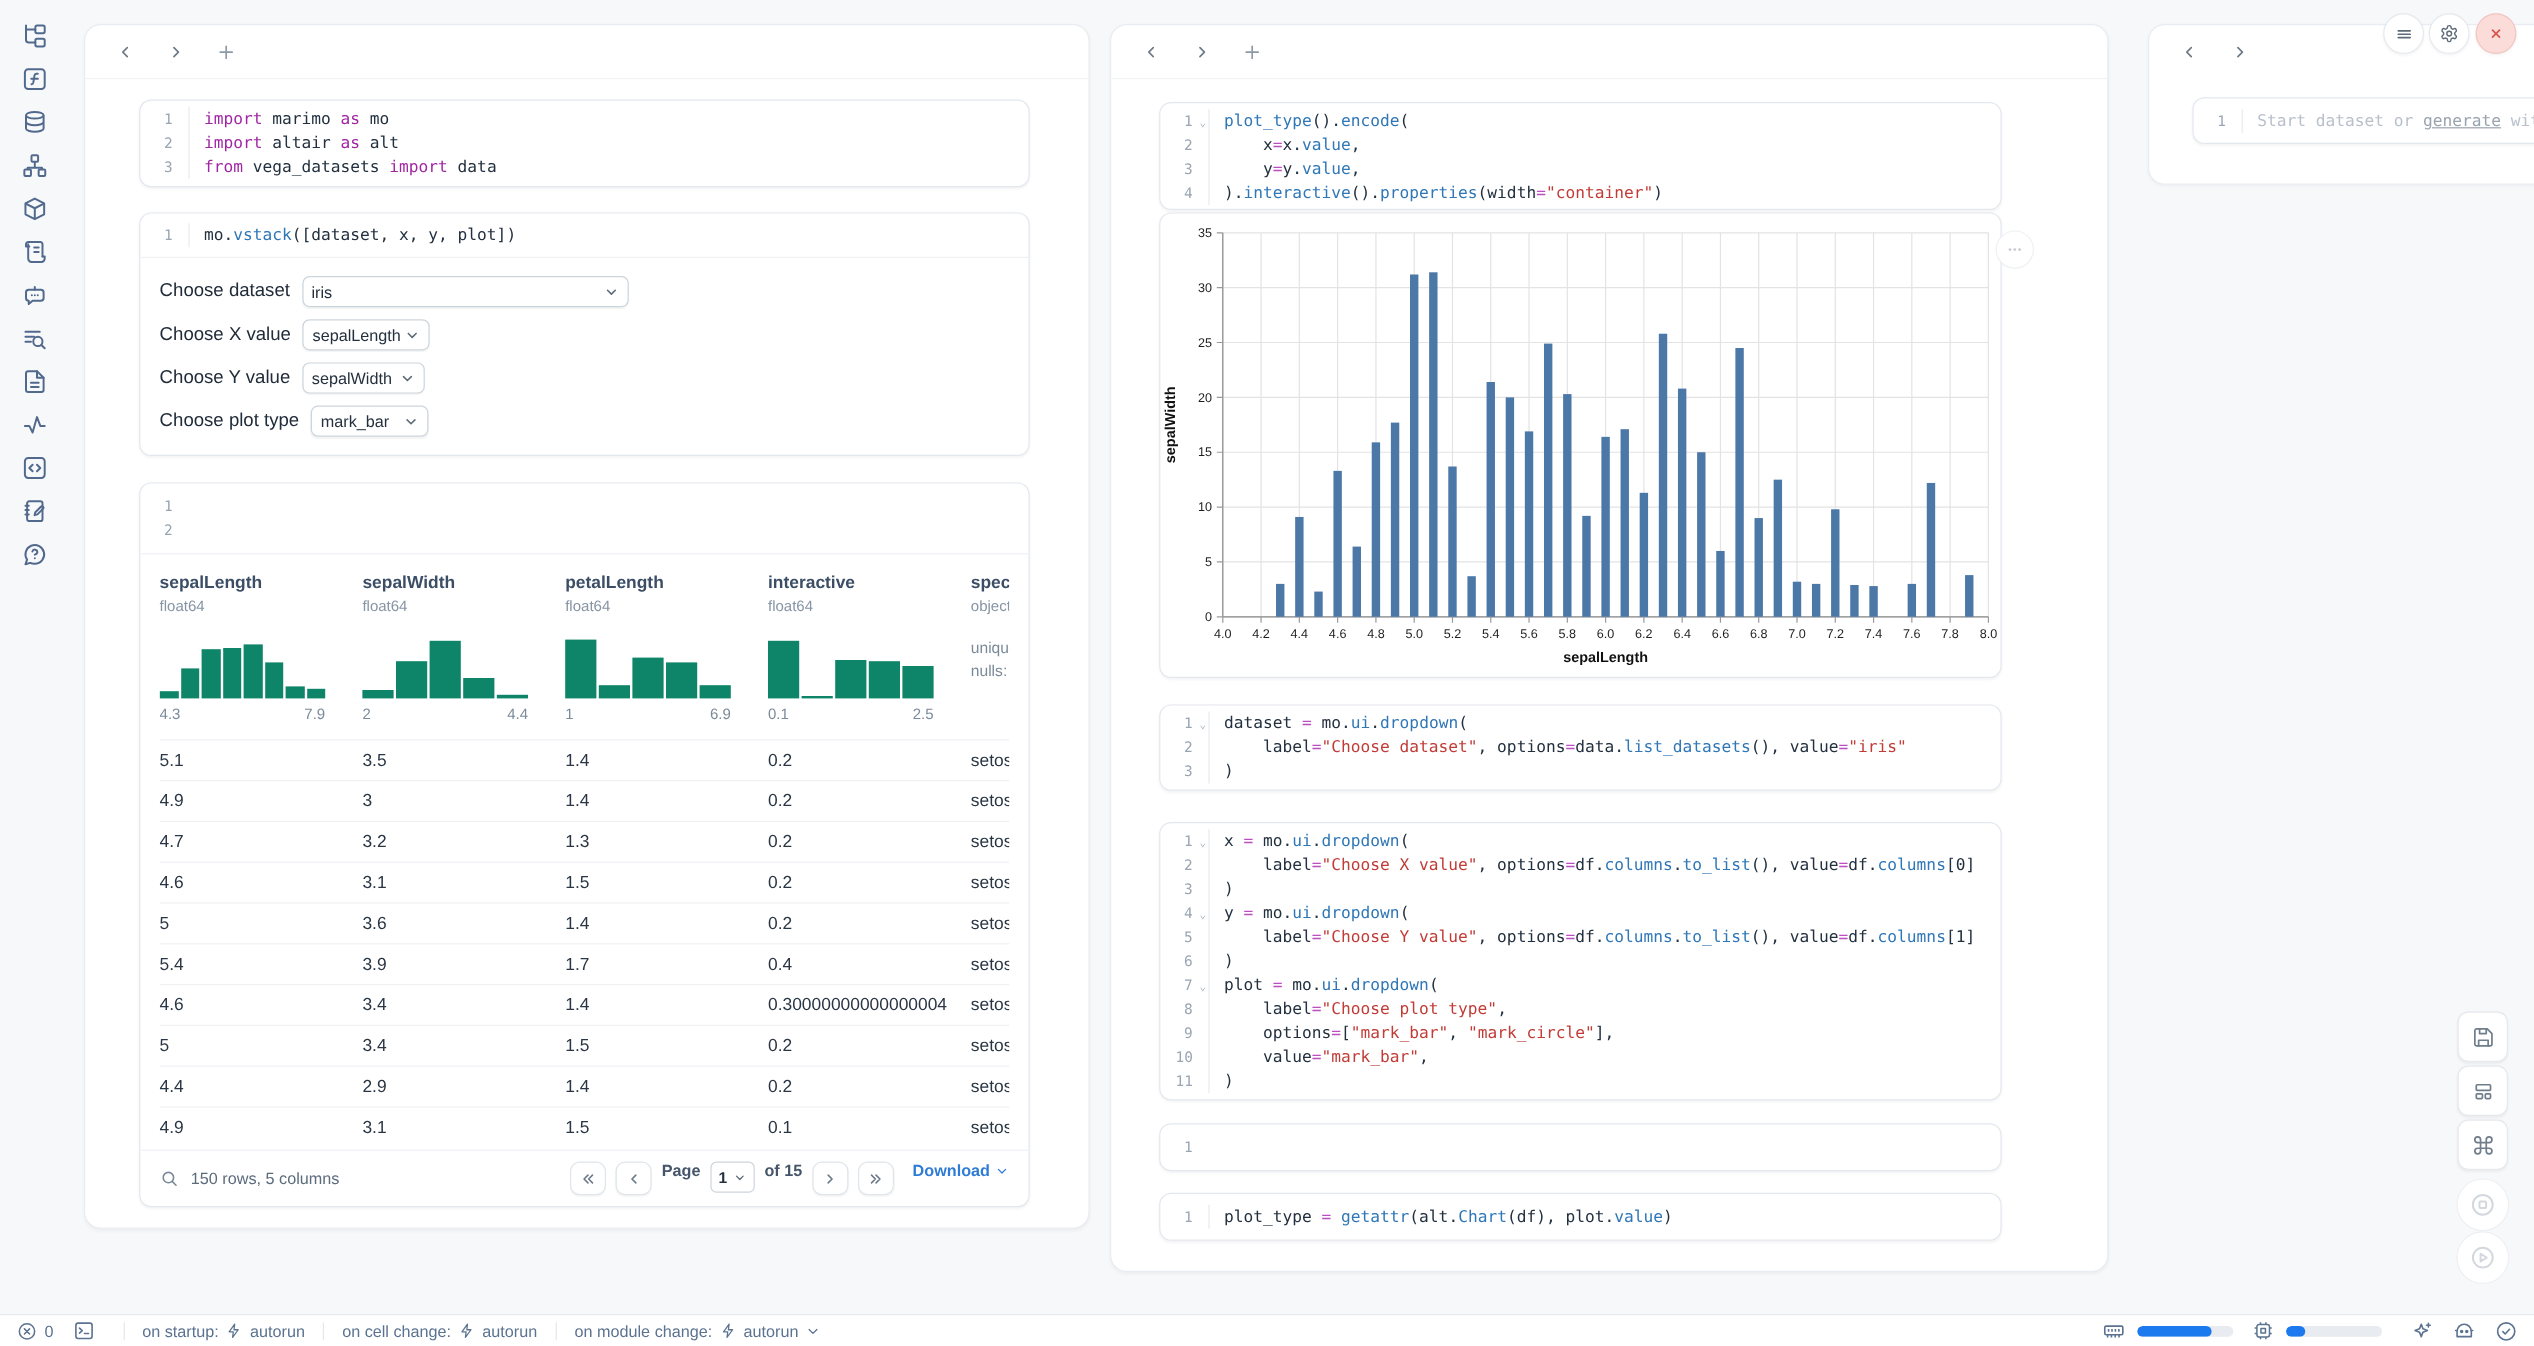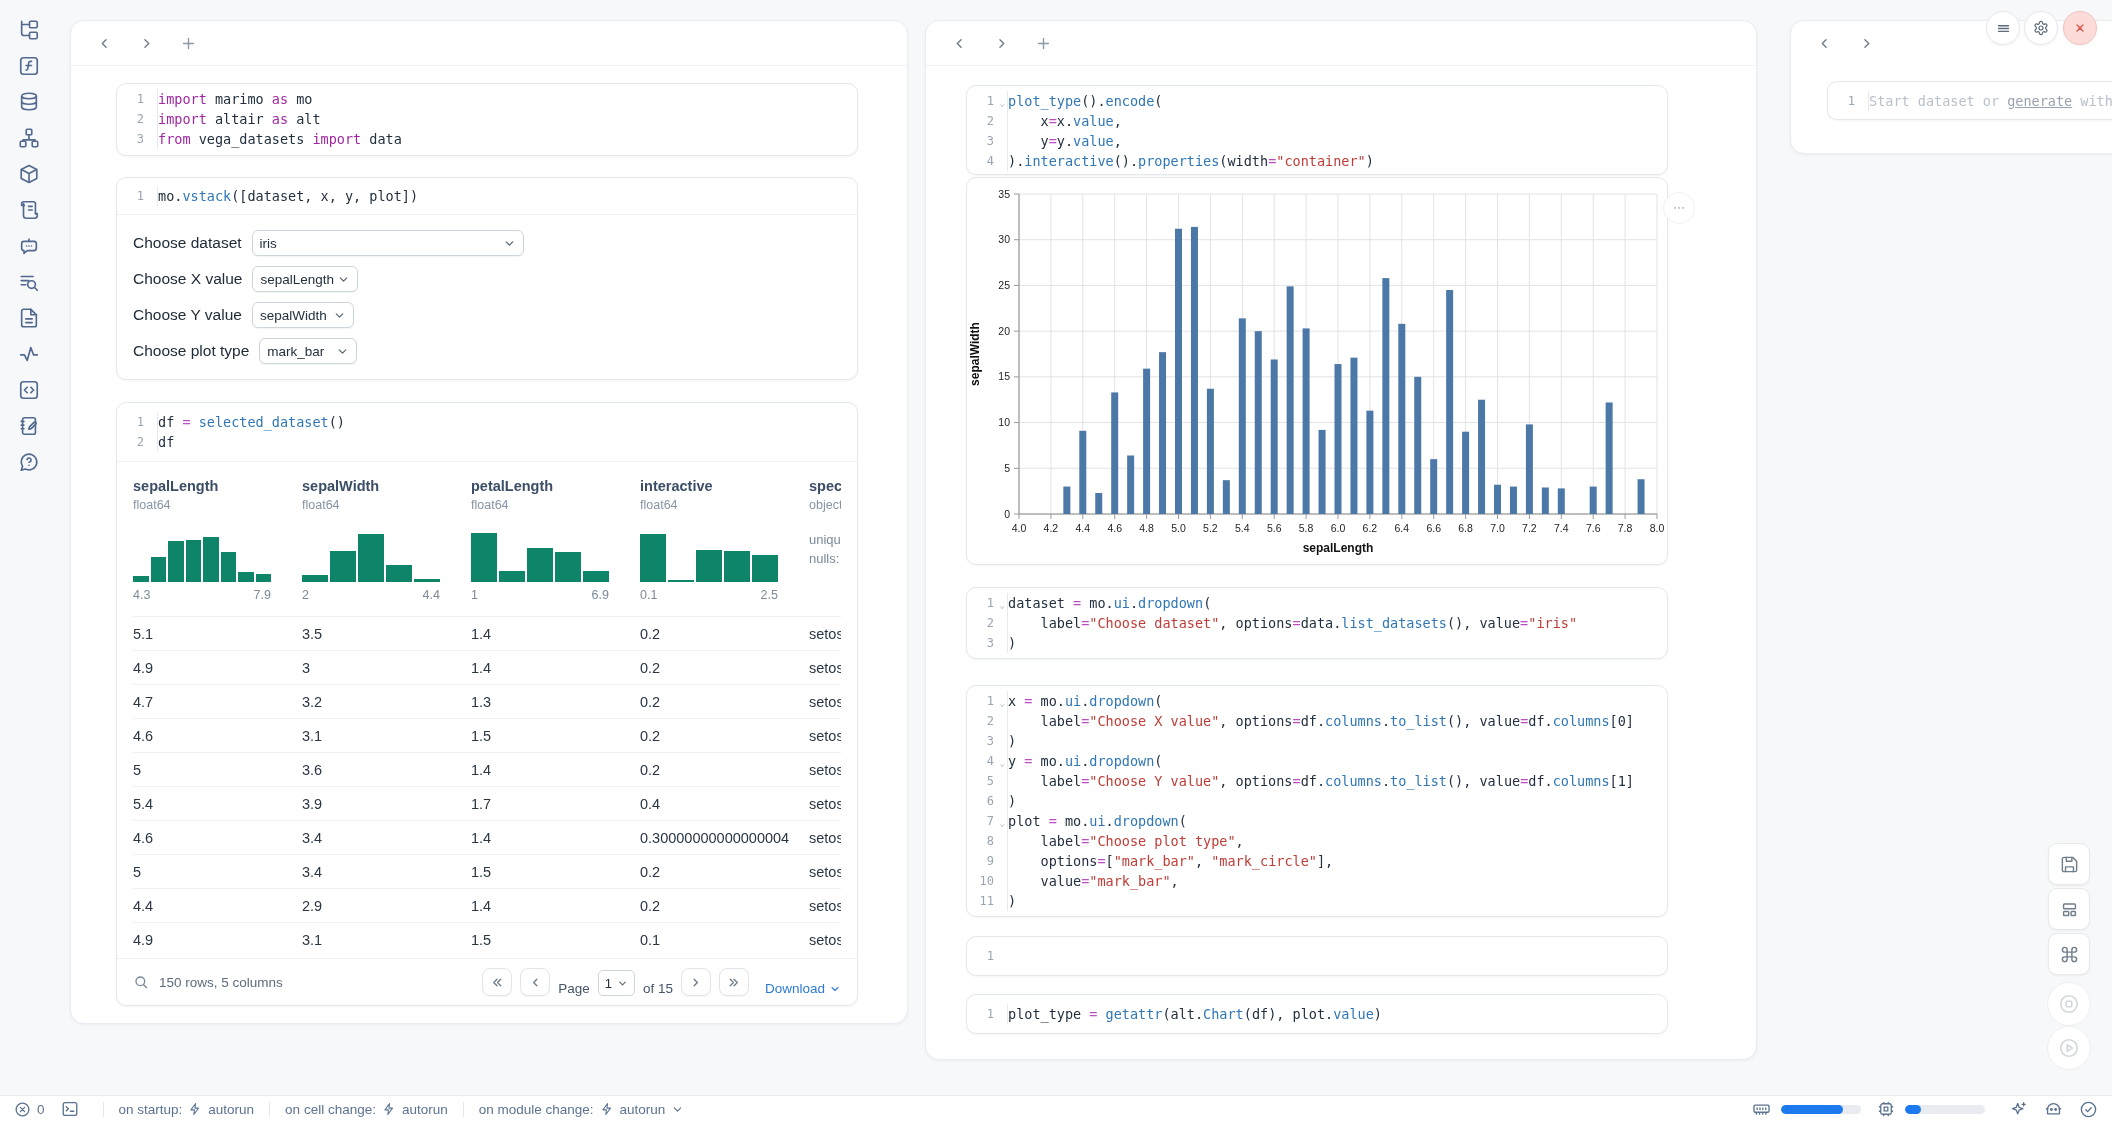--- a/index.html
+++ b/index.html
@@ -22,21 +22,21 @@
   .phbtn+.phbtn{margin-left:24px;}
   .ph-plus{margin-left:auto;color:#8e99a6;}
   
   .cell{position:absolute;background:#fff;border:1px solid #e3e8ee;border-radius:10px;
         box-shadow:0 1px 2px rgba(30,40,60,.05);overflow:hidden;}
   .code{display:flex;font-family:"DejaVu Sans Mono","Liberation Mono",monospace;font-size:13.5px;line-height:20px;}
   .pad5{padding:5px 0;} .pad8{padding:8px 0;} .pad9{padding:9px 0;}
   .gut{width:40px;flex:none;}
   .gl{height:20px;text-align:right;padding-right:13px;color:#9aa5b3;font-size:12px;position:relative;}
   .fold{position:absolute;right:2px;top:2px;font-size:9px;color:#aab3bf;}
-  .codecol{border-left:1px solid #e6eaef;padding-left:0;flex:1;white-space:pre;}
+  .codecol{border-left:1px solid #e6eaef;padding-left:12px;flex:1;white-space:pre;}
   .cl{height:20px;color:#22303f;}
   .tk-p{color:#22303f}.tk-k{color:#a126a3}.tk-f{color:#2f77b6}.tk-s{color:#c13c37}.tk-o{color:#bb4fc2}
   .divline{border-top:1px solid #eef1f4;}
   
   #vstack-out{padding:15px 16px 0 16px;}
   .ctl-row{display:flex;align-items:center;height:26px;margin-bottom:10px;text-align:right;}
   .ctl-label{font-size:15.5px;color:#212c3a;margin-right:10px;}
   .sel{height:26px;border:1px solid #cdd5dc;border-radius:6px;background:#fff;display:flex;align-items:center;
        padding:0 7px;font-size:13.5px;color:#24303e;box-shadow:0 1px 1px rgba(20,30,40,.05);box-sizing:border-box;}
   .sel .caret{margin-left:auto;color:#5c6a79;}
@@ -50,21 +50,21 @@
   .hbar{flex:1;background:#0e8468;}
   .hrange{margin-top:6px;height:18px;width:138px;display:flex;justify-content:space-between;
           font-size:12.5px;color:#7b8a99;}
   .colstats{margin-top:14px;font-size:13px;color:#7b8a99;line-height:19px;}
   #df-body{margin-top:10px;}
   .tr{display:flex;height:33px;align-items:center;border-top:1px solid #eef1f4;}
   .td{width:169px;flex:none;font-size:14.5px;color:#2a3644;white-space:nowrap;}
   .tfoot{position:absolute;left:0;right:0;bottom:0;height:46px;border-top:1px solid #eef1f4;
          display:flex;align-items:center;padding:0 16px;}
   .tf-summary{font-size:13.5px;color:#5c6c7d;margin-left:10px;}
-  .tf-right{margin-left:auto;display:flex;align-items:flex-end;gap:8px;}
+  .tf-right{margin-left:auto;display:flex;align-items:flex-start;gap:8px;font-weight:bold;}
   .pgbtn{width:28px;height:26px;border:1px solid #dfe5ea;border-radius:8px;background:#fff;color:#6b7a89;
          display:flex;align-items:center;justify-content:center;box-shadow:0 1px 1px rgba(20,30,40,.04);}
   .pgtext{font-size:13.5px;color:#46566a;}
   .pgsel{height:24px;border:1px solid #cdd5dc;border-radius:5px;display:flex;align-items:center;
          padding:0 6px;font-size:13px;color:#24303e;gap:5px;background:#fff;}
   .dl{display:flex;align-items:center;gap:4px;color:#2e7cd6;font-size:13.5px;margin-left:8px;}
   
   #chart-box{overflow:visible;}
   .grid{stroke:#e3e3e3;stroke-width:1}
   .domain{stroke:#8a8a8a;stroke-width:1}
@@ -266,21 +266,20 @@
           </div>
         </div>
     </div>
 
     <div class="cell" style="left:45px;top:381px;width:740px;height:602px;">
       <div class="code pad9">
           <div class="gut">
             <div class="gl"><span>1</span></div>
             <div class="gl"><span>2</span></div>
           </div>
-          <div class="codecol"><div class="cl"><span class="tk-p">df </span><span class="tk-o">=</span><span class="tk-p"> </span><span class="tk-f">selected_dataset</span><span class="tk-p">()</span></div><div class="cl"><span class="tk-p">df</span></div></div>
         </div>
       <div class="divline"></div>
       <div id="df-table">
         <div id="df-head">
             <div class="th">
               <div class="cname">sepalLength</div>
               <div class="ctype">float64</div>
               <div class="hist">
                 <div class="hbar" style="height:10%"></div>
                 <div class="hbar" style="height:44%"></div>

